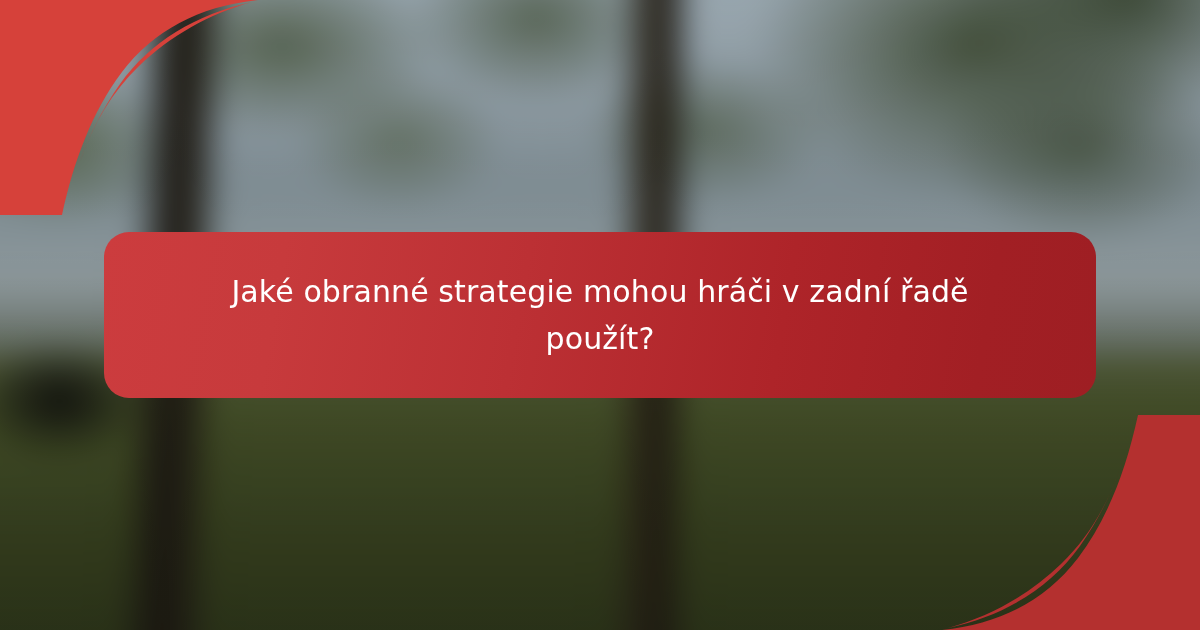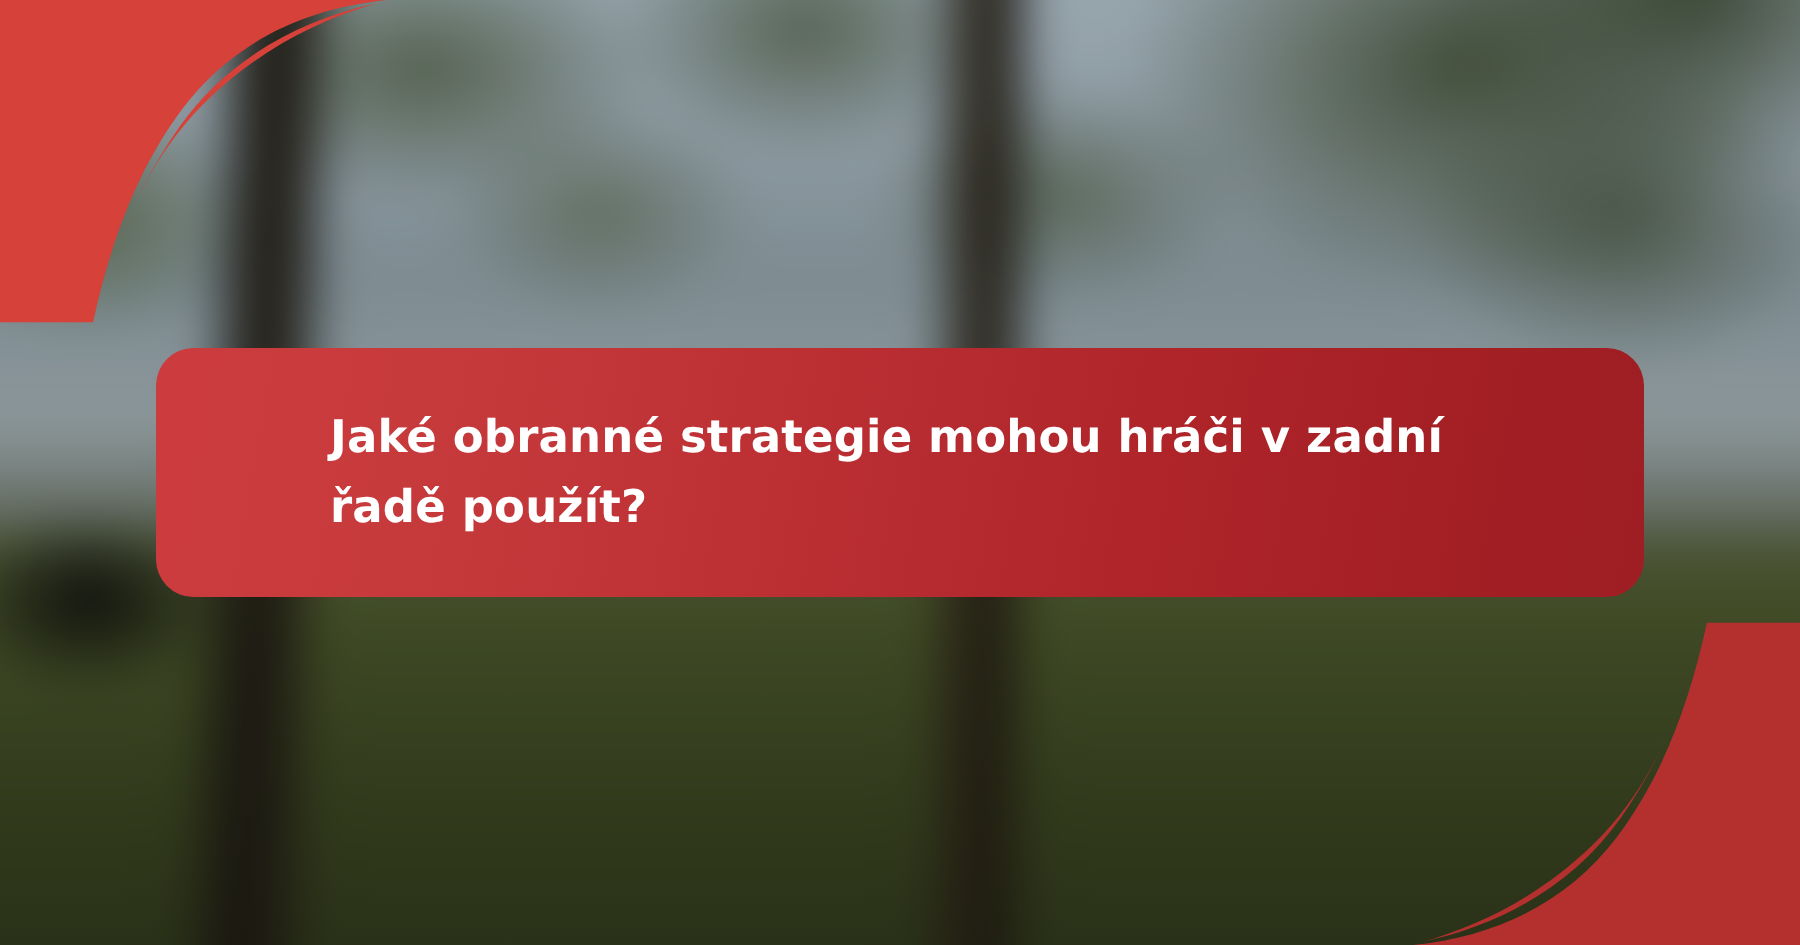--- a/index.html
+++ b/index.html
@@ -94,21 +94,22 @@
     justify-content: center;
     box-sizing: border-box;
     padding: 0 46px;
   }
 
   .card-title {
     margin: 0;
     color: #ffffff;
     font-size: 30px;
     line-height: 47px;
-    font-weight: 700;
+    font-weight: 400;
+    text-align: center;
     letter-spacing: 0.1px;
     max-width: 760px;
   }
 </style>
 </head>
 <body>
 
 <div id="stage">
 
   <div class="bg-photo"></div>

